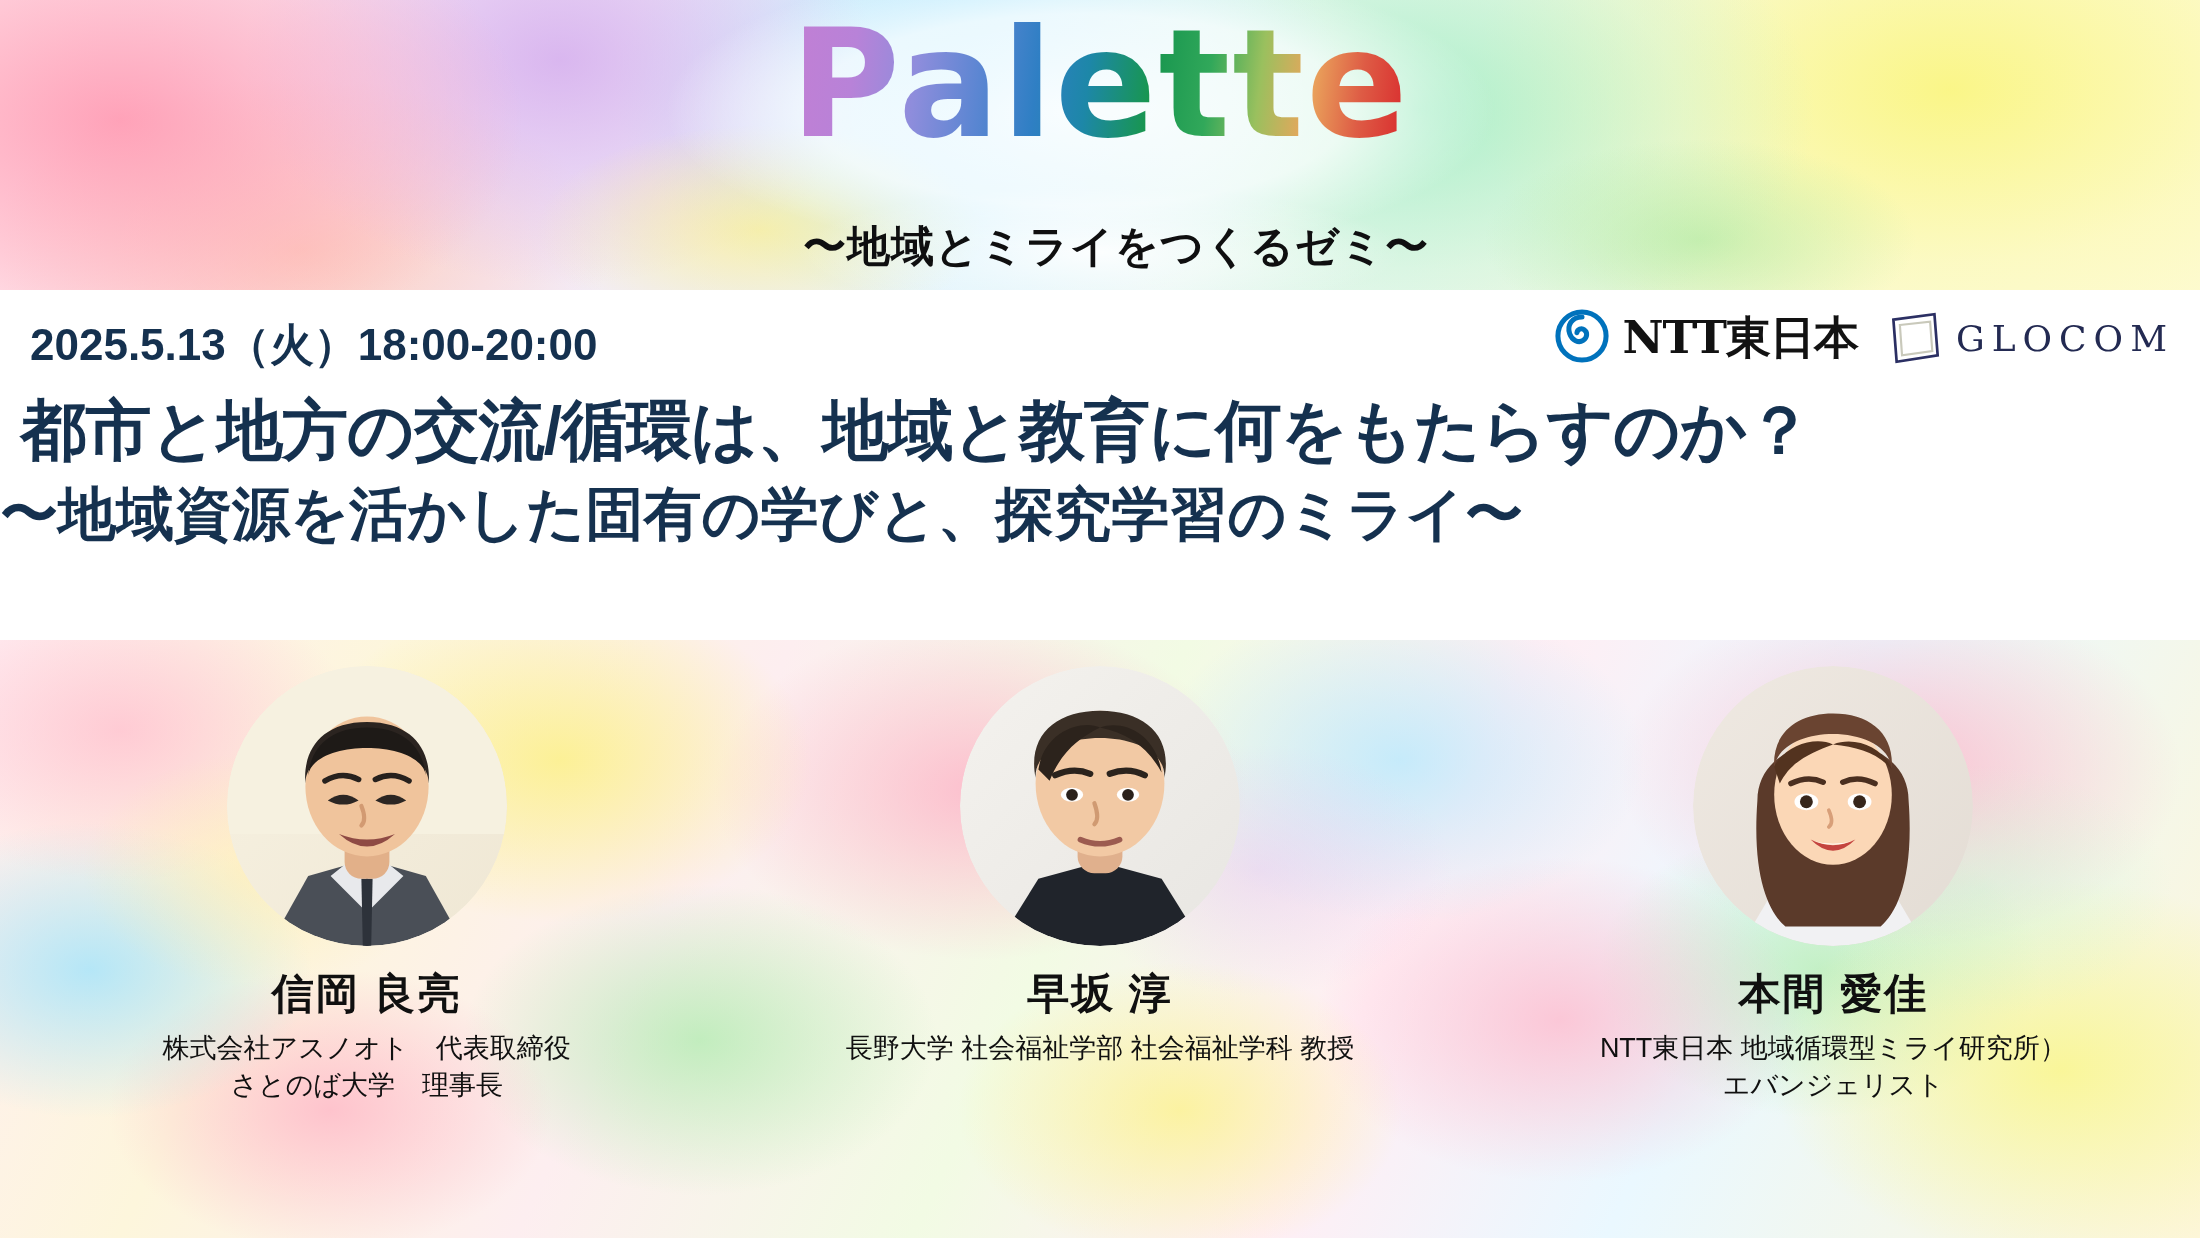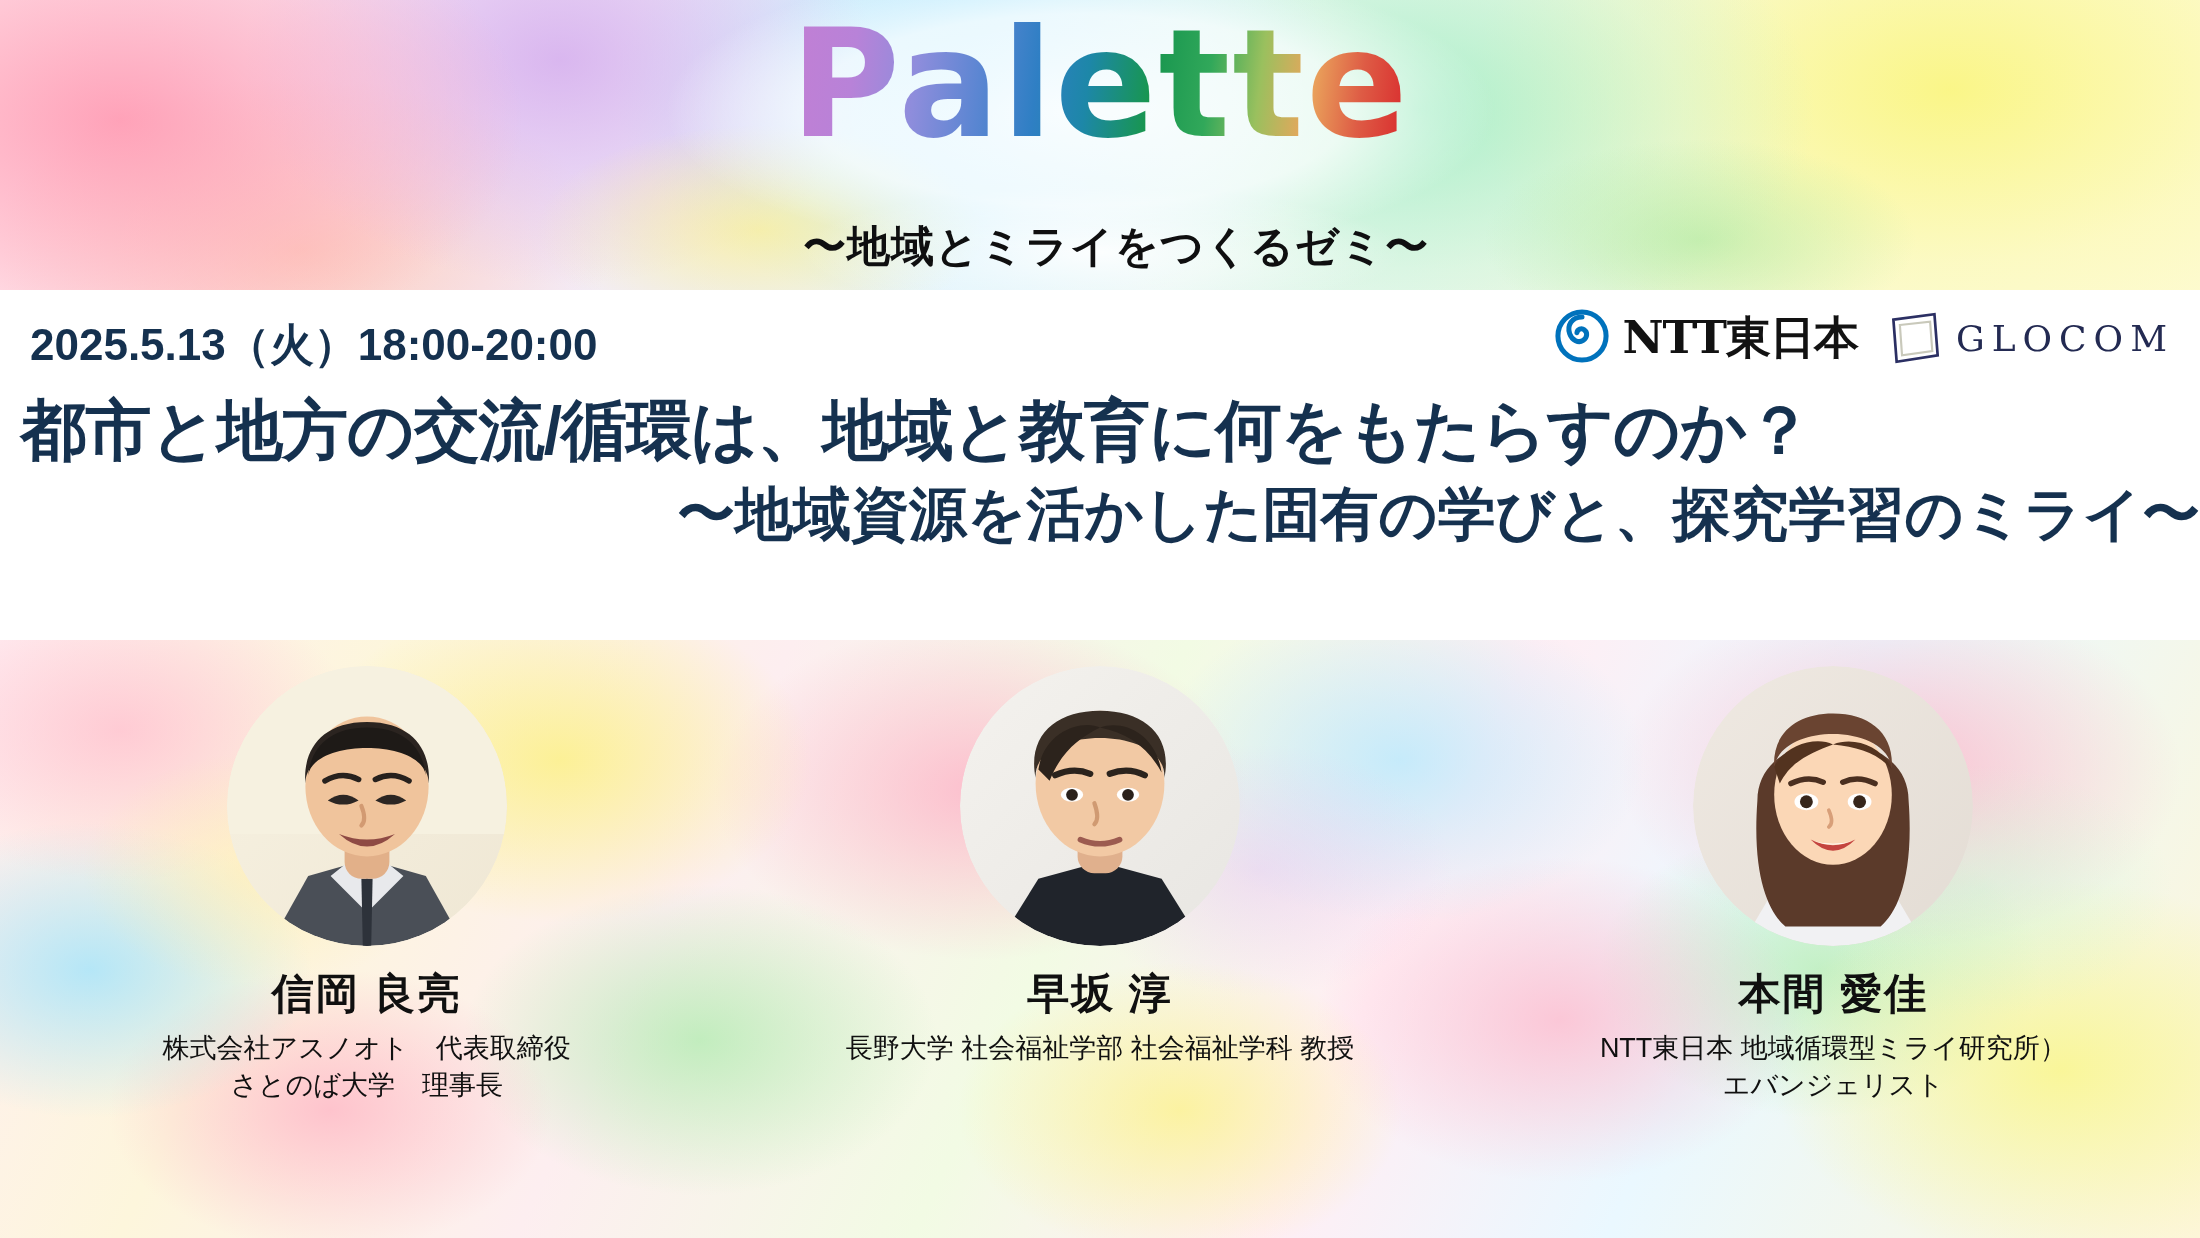--- a/index.html
+++ b/index.html
@@ -134,21 +134,21 @@
     position:absolute; left:0; top:96px; width:1832px;
     text-align:center;
     font-size:66px;
     font-weight:700;
     color:#15314f;
     letter-spacing:-1px;
     white-space:nowrap;
   }
   .title-sub {
     position:absolute; left:0; top:186px; width:2200px;
-    text-align:right;
+    text-align:left;
     font-size:58px;
     font-weight:700;
     color:#15314f;
     letter-spacing:0px;
     white-space:nowrap;
   }
 
   
   .speakers {
     position:absolute; left:0; top:640px; width:2200px; height:598px;

